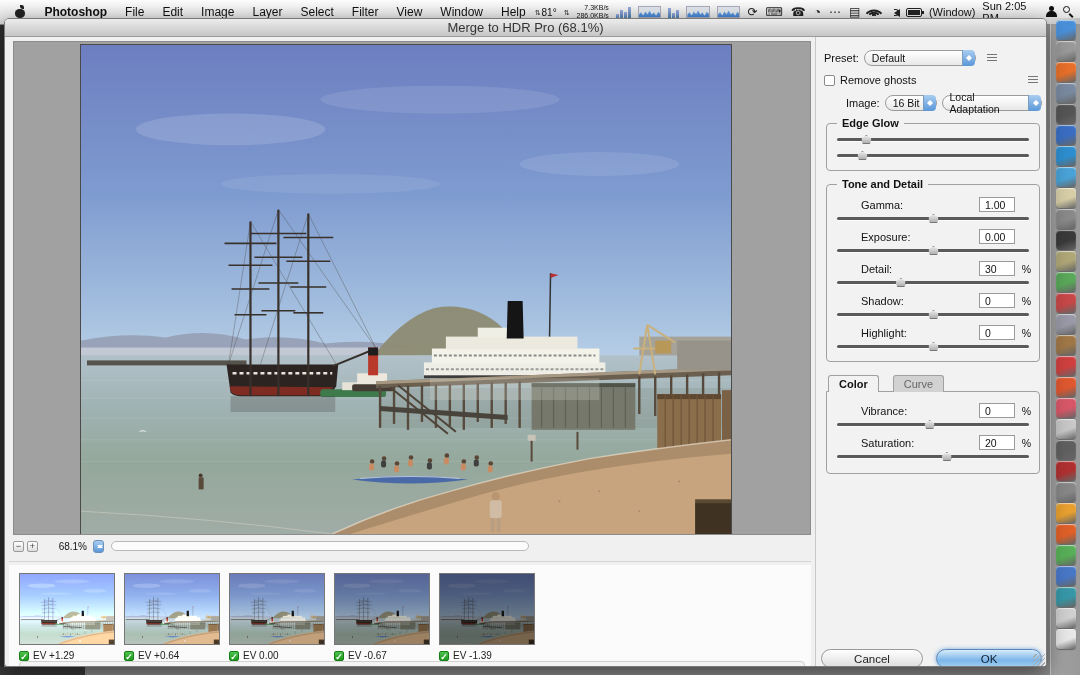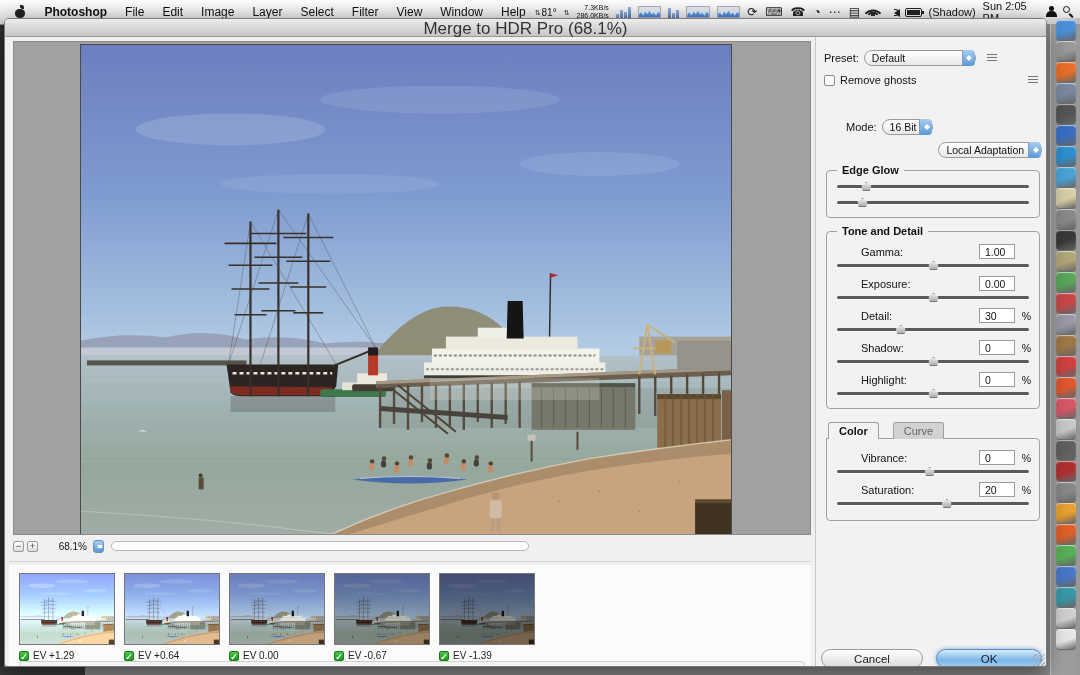--- a/index.html
+++ b/index.html
@@ -59,22 +59,22 @@
     border-left:1px solid rgba(255,255,255,.5);display:flex;flex-direction:column;
     align-items:center;padding-top:2px;gap:1px;overflow:hidden;}
   .dock-icon{width:20px;height:20px;border-radius:4px;flex:0 0 auto;
     box-shadow:inset 0 1px 1px rgba(255,255,255,.6),0 1px 1px rgba(0,0,0,.35);}
 
   
   .window{position:absolute;left:4px;top:18px;width:1043px;height:649px;
     background:#ededed;border:1px solid #7a7a7a;border-radius:5px 5px 4px 4px;
     box-shadow:0 8px 22px rgba(0,0,0,.5);overflow:hidden;}
   .titlebar{height:18px;background:linear-gradient(#ececec,#c6c6c6);
-    border-bottom:1px solid #9a9a9a;display:flex;justify-content:center;
-    font-size:17px;color:#333;}
+    border-bottom:1px solid #9a9a9a;display:flex;align-items:center;justify-content:center;
+    font-size:13px;color:#333;}
   .dlg-body{position:relative;height:630px;background:#f0f0f0;}
 
   .preview{position:absolute;left:8px;top:4px;width:798px;height:494px;background:#a1a1a1;
     border:1px solid #8c8c8c;overflow:hidden;}
   .photo{position:absolute;left:66px;top:2px;width:652px;height:491px;border:1px solid #4a4a4a;
     background:#7e9bd0;}
   .photo svg{display:block;width:100%;height:100%;}
 
   .zoom-row{position:absolute;left:8px;top:502px;height:14px;display:flex;align-items:center;gap:3px;font-size:10px;}
   .tiny-btn{width:11px;height:11px;border:1px solid #9a9a9a;border-radius:2px;
@@ -380,21 +380,21 @@
           <i></i>
           <i></i>
         </span>
       <span class="vol">
           <i class="cone"></i>
           <i class="w1"></i>
         </span>
       <span class="battery">
           <i class="fill"></i>
         </span>
-      <span style="font-size:11px;">(Shadow)</span>
+      <span style="font-size:11px;">(Window)</span>
       <span class="clock-text">Sun 2:05 PM</span>
       <span class="user-ic">
           <i class="h"></i>
           <i class="b"></i>
         </span>
       <span class="search-ic">
           <i class="c"></i>
           <i class="hdl"></i>
         </span>
     </div>
@@ -518,26 +518,26 @@
               <i class="cap"></i>
           </div>
           <div class="flyout"></div>
         </div>
         <div class="row ghosts-row">
           <div class="checkbox"></div>
           <span>Remove ghosts</span>
           <div class="flyout"></div>
         </div>
         <div class="row mode-row">
-          <span>Mode:</span>
+          <span>Image:</span>
           <div class="popup">
             <span>16 Bit</span>
               <i class="cap"></i>
           </div>
-          <div class="popup" style="flex:1;margin-top:47px;">
+          <div class="popup" style="flex:1;">
             <span>Local Adaptation</span>
               <i class="cap"></i>
           </div>
         </div>
 
         <div class="groups" id="groups">
             <div class="group">
               <span class="group-title">Edge Glow</span>
               <div class="slider">
                 <div class="track"></div>

